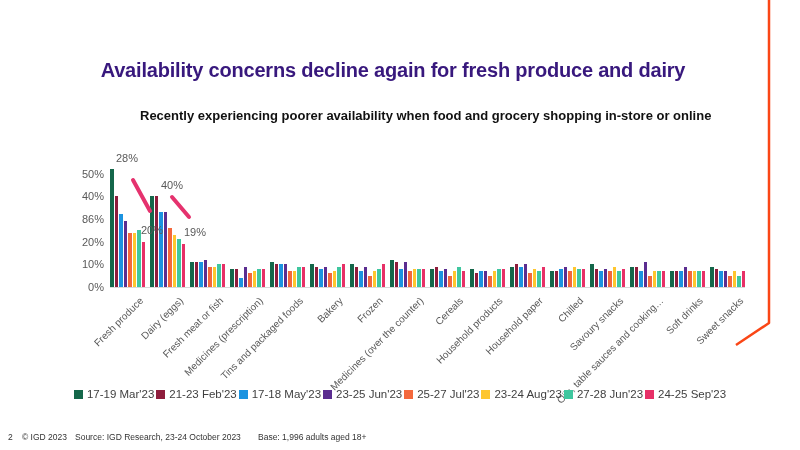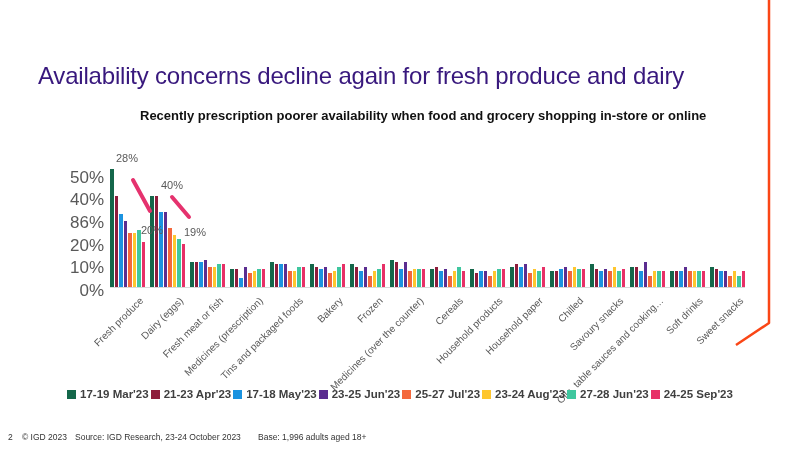--- a/index.html
+++ b/index.html
@@ -2,57 +2,57 @@
 <html><head>
 <meta charset="utf-8">
 <style>
   html,body{margin:0;padding:0;background:#e9e9e9;}
   #slide{
     position:relative;width:800px;height:450px;background:#ffffff;
     font-family:"Liberation Sans","DejaVu Sans",sans-serif;overflow:hidden;
   }
   .slide-title{
     position:absolute;left:38px;top:46px;width:710px;
-    font-size:24px;line-height:1.16;font-weight:normal;letter-spacing:-0.2px;
+    font-size:20px;line-height:1.16;font-weight:bold;letter-spacing:-0.2px;text-align:center;
   }
   .chart-subtitle{
     position:absolute;left:140px;top:108px;width:630px;
     font-size:13px;font-weight:bold;color:#111;
   }
-  .ytick{position:absolute;width:36px;text-align:right;font-size:17px;color:#595959;}
+  .ytick{position:absolute;width:36px;text-align:right;font-size:11px;color:#595959;}
   .baseline{position:absolute;height:1px;background:#d9d9d9;}
   .bar{position:absolute;bottom:0;}
   .xlabel{
     position:absolute;white-space:nowrap;font-size:10px;color:#595959;
     transform:rotate(-45deg);transform-origin:100% 0;
   }
   .anno{position:absolute;font-size:11px;color:#595959;transform:translateX(-50%);white-space:nowrap;}
   .legend{
     position:absolute;left:0;top:388px;width:800px;display:flex;
-    justify-content:center;align-items:center;gap:2px;font-weight:bold;
+    justify-content:center;align-items:center;gap:2px;
   }
   .legend-item{display:flex;align-items:center;gap:4px;}
   .legend-swatch{width:9px;height:9px;display:inline-block;}
   .legend-label{font-size:11.5px;color:#3f3f3f;}
   .footer{position:absolute;top:432px;left:0;width:800px;font-size:8.5px;color:#333;}
   .footer span{position:absolute;white-space:nowrap;}
   #pageno{left:8px;}
   #copyright{left:22px;}
   #source{left:75px;}
   #base{left:258px;}
   svg.overlay{position:absolute;left:0;top:0;pointer-events:none;}
 </style>
 </head>
 <body>
 
 <div id="slide">
 
   <h1 class="slide-title" style="color: rgb(56, 24, 125);">Availability concerns decline again for fresh produce and dairy</h1>
 
-  <div class="chart-subtitle">Recently prescription poorer availability when food and grocery shopping in-store or online</div>
+  <div class="chart-subtitle">Recently experiencing poorer availability when food and grocery shopping in-store or online</div>
 
   <div id="chart">
       <div class="ytick" style="left: 68px; top: 281px;">0%</div>
       <div class="ytick" style="left: 68px; top: 258.3px;">10%</div>
       <div class="ytick" style="left: 68px; top: 235.6px;">20%</div>
       <div class="ytick" style="left: 68px; top: 212.9px;">86%</div>
       <div class="ytick" style="left: 68px; top: 190.2px;">40%</div>
       <div class="ytick" style="left: 68px; top: 167.5px;">50%</div>
       <div class="baseline" style="left: 110px; top: 287px; width: 635px;"></div>
       <div class="bar" style="left: 110px; top: 168.96px; width: 3.5px; height: 118.04px; position: absolute; background: rgb(20, 103, 74);"></div>
@@ -214,21 +214,21 @@
     <polyline id="accent" points="769,0 769,323 736,345" fill="none" stroke-width="2.5" stroke-linejoin="round" stroke="#fa4616"></polyline>
   </svg>
 
   <div class="legend" id="legend">
       <div class="legend-item">
         <span class="legend-swatch" style="background: rgb(20, 103, 74);"></span>
         <span class="legend-label">17-19 Mar'23</span>
       </div>
       <div class="legend-item">
         <span class="legend-swatch" style="background: rgb(142, 29, 60);"></span>
-        <span class="legend-label">21-23 Apr'23</span>
+        <span class="legend-label">21-23 Feb'23</span>
       </div>
       <div class="legend-item">
         <span class="legend-swatch" style="background: rgb(27, 147, 224);"></span>
         <span class="legend-label">17-18 May'23</span>
       </div>
       <div class="legend-item">
         <span class="legend-swatch" style="background: rgb(91, 45, 144);"></span>
         <span class="legend-label">23-25 Jun'23</span>
       </div>
       <div class="legend-item">

